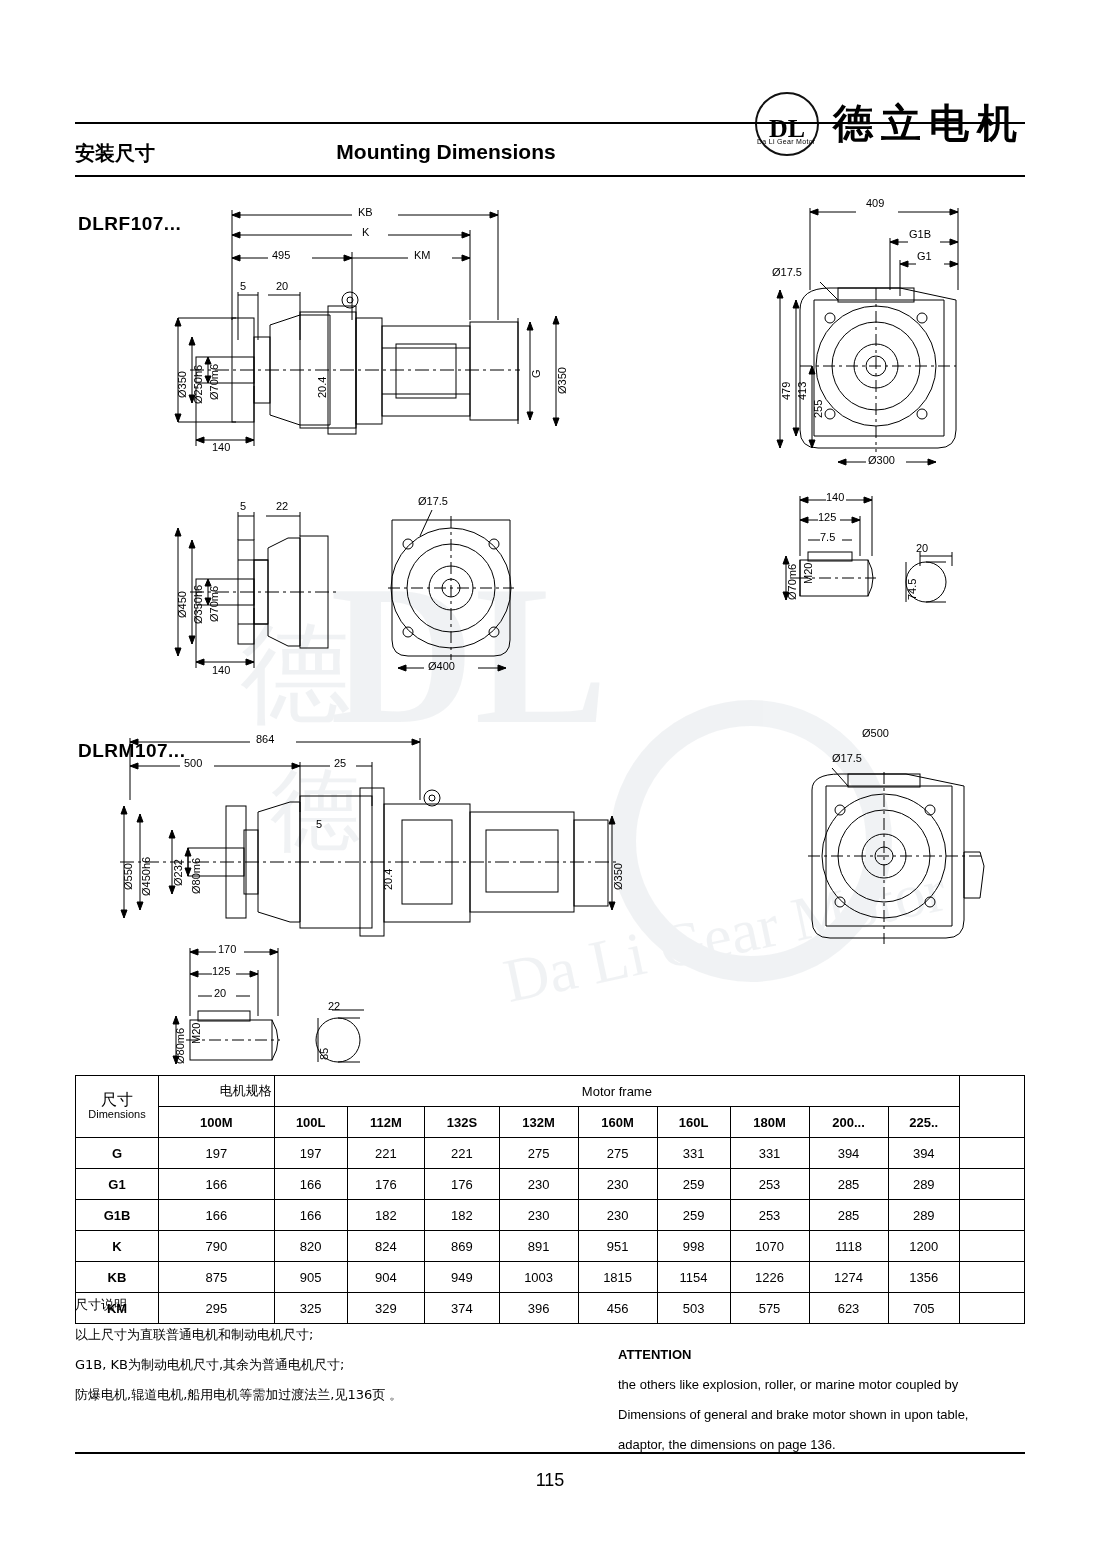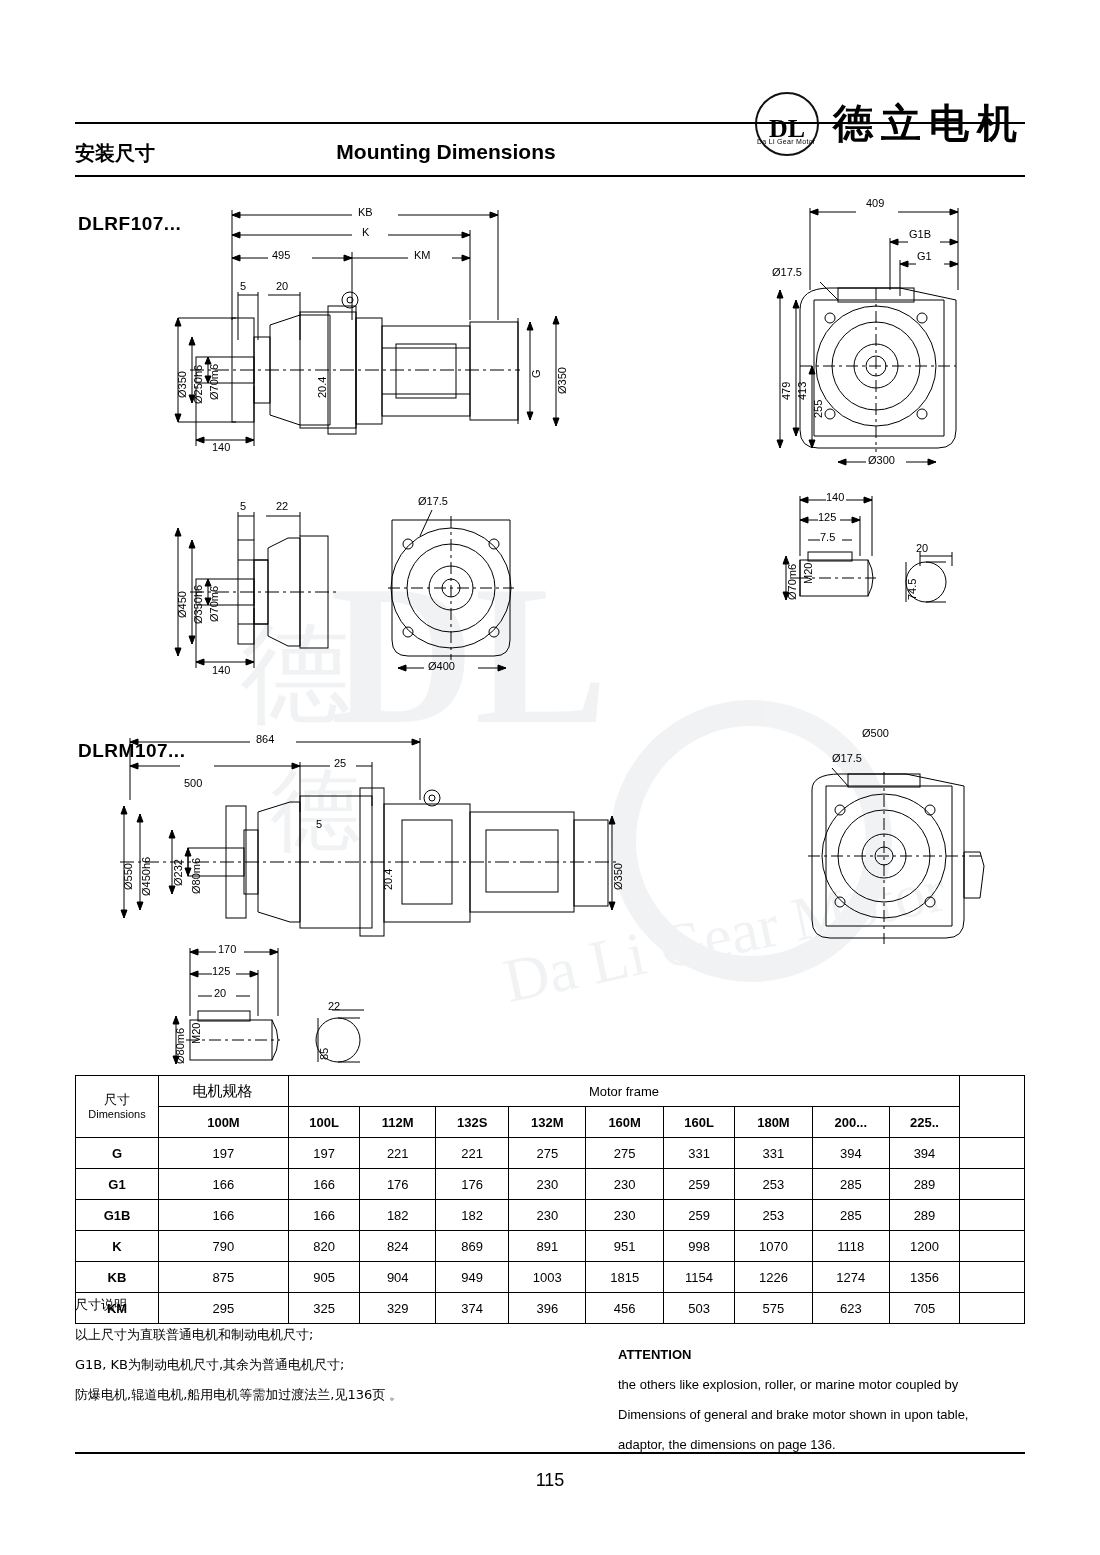--- a/index.html
+++ b/index.html
@@ -68,23 +68,23 @@
 
   
   table.dims{
     position:absolute;left:75px;top:1075px;width:950px;border-collapse:collapse;
     font-size:13px;
   }
   table.dims td,table.dims th{border:1px solid #000;text-align:center;padding:4px 2px;height:22px;}
   table.dims .rowhead{font-weight:bold;width:78px;}
   table.dims .hdr{font-weight:bold;}
   table.dims .corner{width:78px;font-size:12px;line-height:14px;padding:2px;}
-  table.dims .corner .cn{font-family:"DejaVu Sans",sans-serif;font-size:13px;}
+  table.dims .corner .cn{font-family:"DejaVu Sans",sans-serif;font-size:16px;}
   table.dims .corner .en{font-size:11px;}
-  table.dims .mf-cn{font-family:"DejaVu Sans",sans-serif;font-size:15px;text-align:center;padding-left:0;}
+  table.dims .mf-cn{font-family:"DejaVu Sans",sans-serif;font-size:13px;text-align:right;padding-left:0;}
   table.dims .last{width:60px;}
 
   
   .notes-cn{position:absolute;left:75px;top:1290px;font-family:"DejaVu Sans",sans-serif;font-size:13px;line-height:30px;}
   .notes-en{position:absolute;left:618px;top:1340px;font-size:13px;line-height:30px;width:420px;}
   .notes-en .hd{font-weight:bold;}
   .pageno{position:absolute;left:0;top:1470px;width:1100px;text-align:center;font-size:18px;}
 </style>
 </head>
 <body>
@@ -453,21 +453,21 @@
 
   <div class="dim" style="left:826px;top:491px;">140</div>
   <div class="dim" style="left:818px;top:511px;">125</div>
   <div class="dim" style="left:820px;top:531px;">7.5</div>
   <div class="dimv" style="left:786px;top:600px;">Ø70m6</div>
   <div class="dimv" style="left:802px;top:584px;">M20</div>
   <div class="dim" style="left:916px;top:542px;">20</div>
   <div class="dimv" style="left:906px;top:600px;">74.5</div>
 
   <div class="dim" style="left:256px;top:733px;">864</div>
-  <div class="dim" style="left:184px;top:757px;margin-top:20px;">500</div>
+  <div class="dim" style="left:184px;top:757px;">500</div>
   <div class="dim" style="left:334px;top:757px;">25</div>
   <div class="dim" style="left:316px;top:818px;">5</div>
   <div class="dimv" style="left:122px;top:890px;">Ø550</div>
   <div class="dimv" style="left:140px;top:896px;">Ø450h6</div>
   <div class="dimv" style="left:172px;top:886px;">Ø232</div>
   <div class="dimv" style="left:190px;top:894px;">Ø80m6</div>
   <div class="dimv" style="left:382px;top:890px;">20.4</div>
   <div class="dimv" style="left:612px;top:890px;">Ø350</div>
 
   <div class="dim" style="left:862px;top:727px;">Ø500</div>

